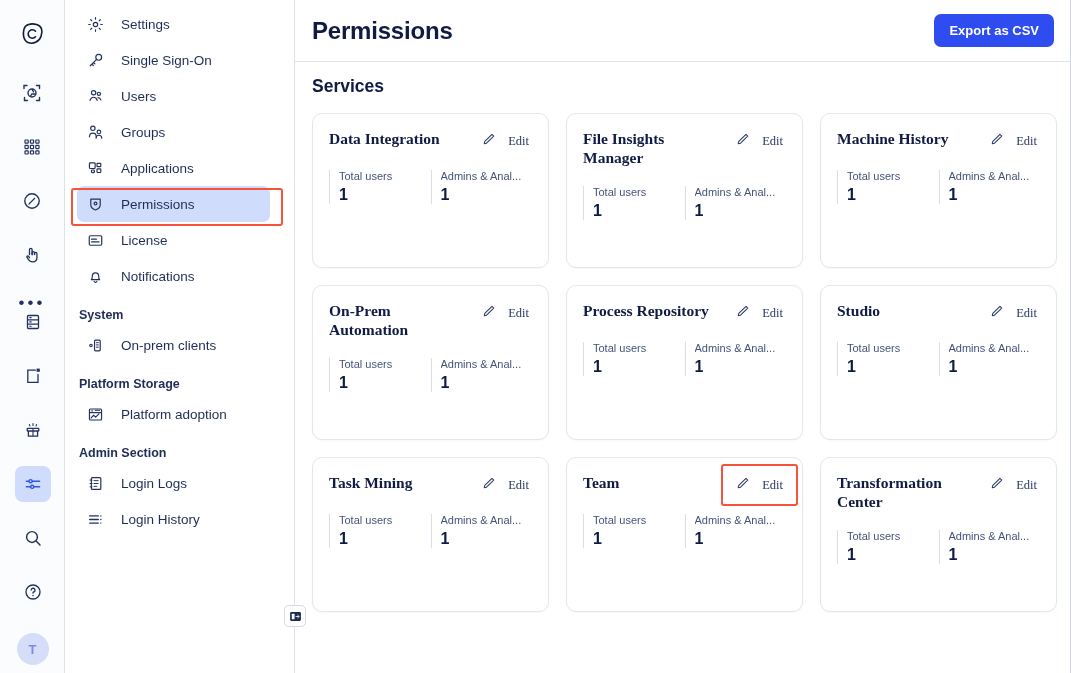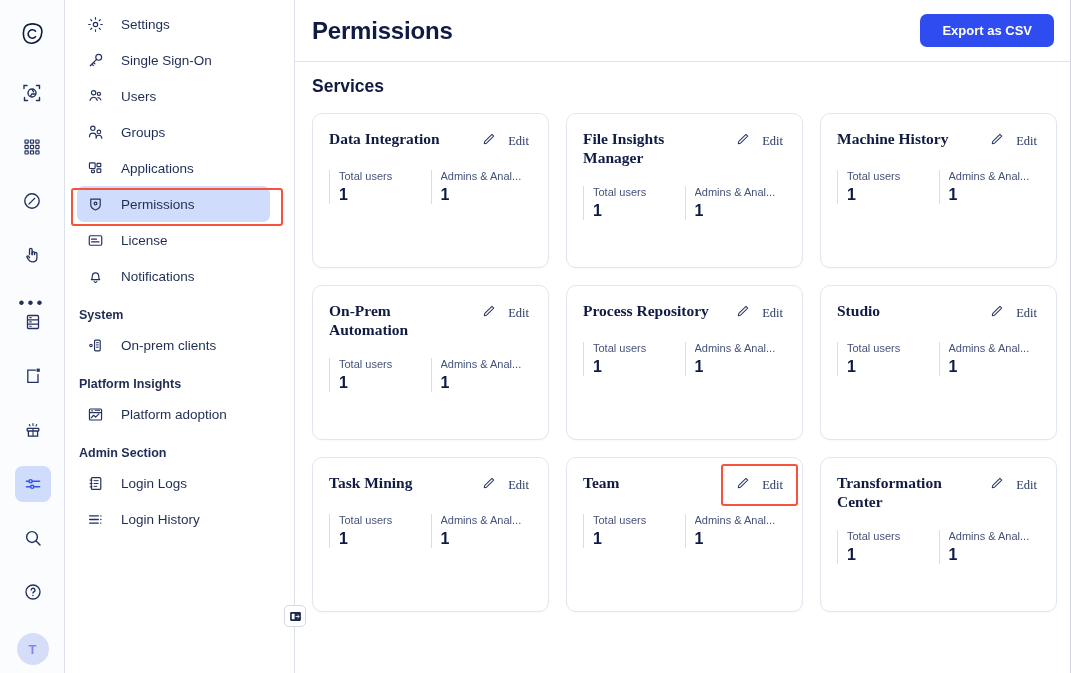--- a/index.html
+++ b/index.html
@@ -94,21 +94,21 @@
   .topbar {
     height: 62px; flex: 0 0 62px;
     display: flex; align-items: center; justify-content: space-between;
     padding: 0 16px 0 17px;
     border-bottom: 1px solid #dfe3ea;
   }
   .page-title { font-size: 24px; font-weight: 700; color: #101b43; letter-spacing: -0.2px; }
   .btn-primary {
     background: #2f4cf0; color: #ffffff;
     border: none; border-radius: 7px;
-    padding: 9px 22px;
+    padding: 9px 15px;
     font-size: 13px; font-weight: 600;
     font-family: "Liberation Sans", sans-serif;
     cursor: pointer;
   }
   .section-title { font-size: 17.5px; font-weight: 700; color: #101b43; padding: 14px 0 0 17px; }
 
   .grid {
     display: grid;
     grid-template-columns: repeat(3, 1fr);
     gap: 17px;
@@ -358,21 +358,21 @@
       <span class="nav-ico">
         <svg width="17" height="17" viewBox="0 0 18 18" fill="none" stroke="#23315c" stroke-width="1.25">
           <circle cx="4.2" cy="9" r="1.3"></circle>
           <rect x="8" y="3.4" width="6" height="11.2" rx="1"></rect>
           <path d="M10 6h2M10 8.4h2M10 10.8h2" stroke-width="1.05" stroke-linecap="round"></path>
         </svg>
       </span>
       <span class="nav-label">On-prem clients</span>
     </div>
 
-    <div class="nav-group-title">Platform Insights</div>
+    <div class="nav-group-title">Platform Storage</div>
     <div class="nav-item">
       <span class="nav-ico">
         <svg width="17" height="17" viewBox="0 0 18 18" fill="none" stroke="#23315c" stroke-width="1.25">
           <rect x="2.6" y="3.2" width="12.8" height="11.6" rx="1"></rect>
           <path d="M2.6 7h12.8"></path>
           <rect x="4.4" y="4.6" width="2" height="1.1" fill="#23315c" stroke="none"></rect>
           <path d="M8.6 4.6h4.8" stroke-width="1" stroke-linecap="round"></path>
           <path d="M4.4 12.6l2.6-2.8 2.2 2 3.4-3.4" stroke-linecap="round" stroke-linejoin="round"></path>
         </svg>
       </span>

